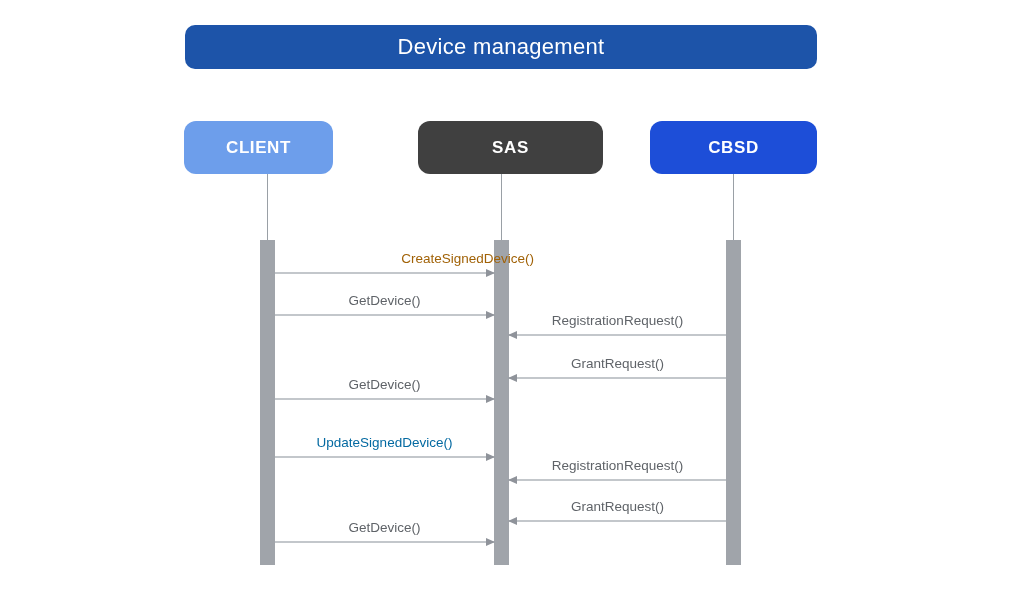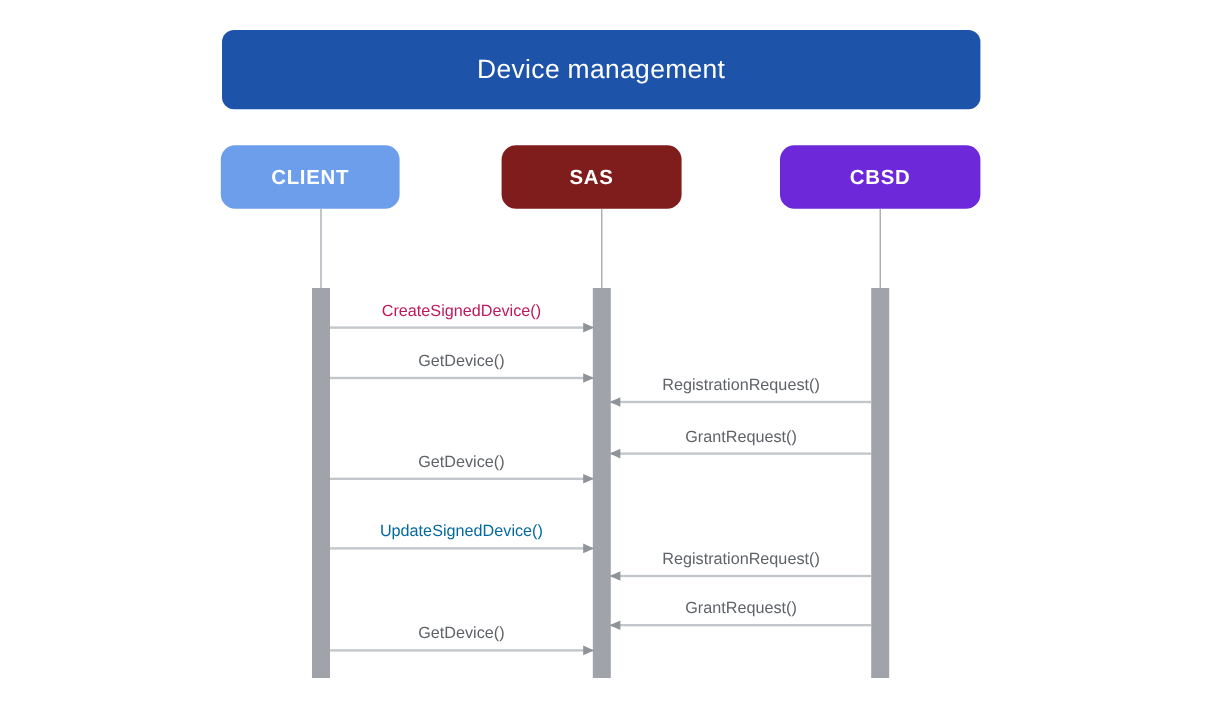--- a/index.html
+++ b/index.html
@@ -65,39 +65,39 @@
     border-bottom: 4px solid transparent;
     top: -3px;
   }
   .arrow-head.right { right: -1px; }
   .arrow-head.left  { left: -1px; }
 </style>
 </head>
 <body>
 
 <div id="canvas">
-  <div class="title-pill" style="left: 185px; top: 25px; width: 632px; height: 66px; background: rgb(29, 84, 169); color: rgb(255, 255, 255);">Device management</div>
+  <div class="title-pill" style="left: 185px; top: 25px; width: 632px; height: 44px; background: rgb(29, 84, 169); color: rgb(255, 255, 255);">Device management</div>
 
   <div class="actor-box" style="left: 184px; top: 121px; width: 149px; height: 53px; background: rgb(109, 158, 235); color: rgb(255, 255, 255);">CLIENT</div>
-  <div class="actor-box" style="left: 418px; top: 121px; width: 150px; height: 53px; background: #7f1d1d; color: rgb(255, 255, 255);">SAS</div>
-  <div class="actor-box" style="left: 650px; top: 121px; width: 167px; height: 53px; background: #6d28d9; color: rgb(255, 255, 255);">CBSD</div>
+  <div class="actor-box" style="left: 418px; top: 121px; width: 185px; height: 53px; background: #404040; color: rgb(255, 255, 255);">SAS</div>
+  <div class="actor-box" style="left: 650px; top: 121px; width: 167px; height: 53px; background: #1d4ed8; color: rgb(255, 255, 255);">CBSD</div>
 
   <div id="lifeline-layer">
       <div class="lifeline" style="left: 267px; top: 174px; height: 66px; background: rgb(154, 160, 166);"></div>
       <div class="activation-bar" style="left: 260px; top: 240px; width: 15px; height: 325px; background: rgb(160, 164, 170);"></div>
       <div class="lifeline" style="left: 501px; top: 174px; height: 66px; background: rgb(154, 160, 166);"></div>
       <div class="activation-bar" style="left: 494px; top: 240px; width: 15px; height: 325px; background: rgb(160, 164, 170);"></div>
       <div class="lifeline" style="left: 733px; top: 174px; height: 66px; background: rgb(154, 160, 166);"></div>
       <div class="activation-bar" style="left: 726px; top: 240px; width: 15px; height: 325px; background: rgb(160, 164, 170);"></div>
     </div>
   <div id="message-layer">
       <div class="message" style="left: 275px; top: 272px; width: 219px;">
         <div class="msg-line" style="background: rgb(195, 199, 203);"></div>
         <div class="arrow-head right" style="border-left: 9px solid rgb(143, 147, 154);"></div>
-        <div class="msg-label" style="color: #be185d;">CreateSignedDevice()</div>
+        <div class="msg-label" style="color: #a16207; text-align: right;">CreateSignedDevice()</div>
       </div>
       <div class="message" style="left: 275px; top: 314px; width: 219px;">
         <div class="msg-line" style="background: rgb(195, 199, 203);"></div>
         <div class="arrow-head right" style="border-left: 9px solid rgb(143, 147, 154);"></div>
         <div class="msg-label" style="color: rgb(95, 99, 104);">GetDevice()</div>
       </div>
       <div class="message" style="left: 509px; top: 334px; width: 217px;">
         <div class="msg-line" style="background: rgb(195, 199, 203);"></div>
         <div class="arrow-head left" style="border-right: 9px solid rgb(143, 147, 154);"></div>
         <div class="msg-label" style="color: rgb(95, 99, 104);">RegistrationRequest()</div>

